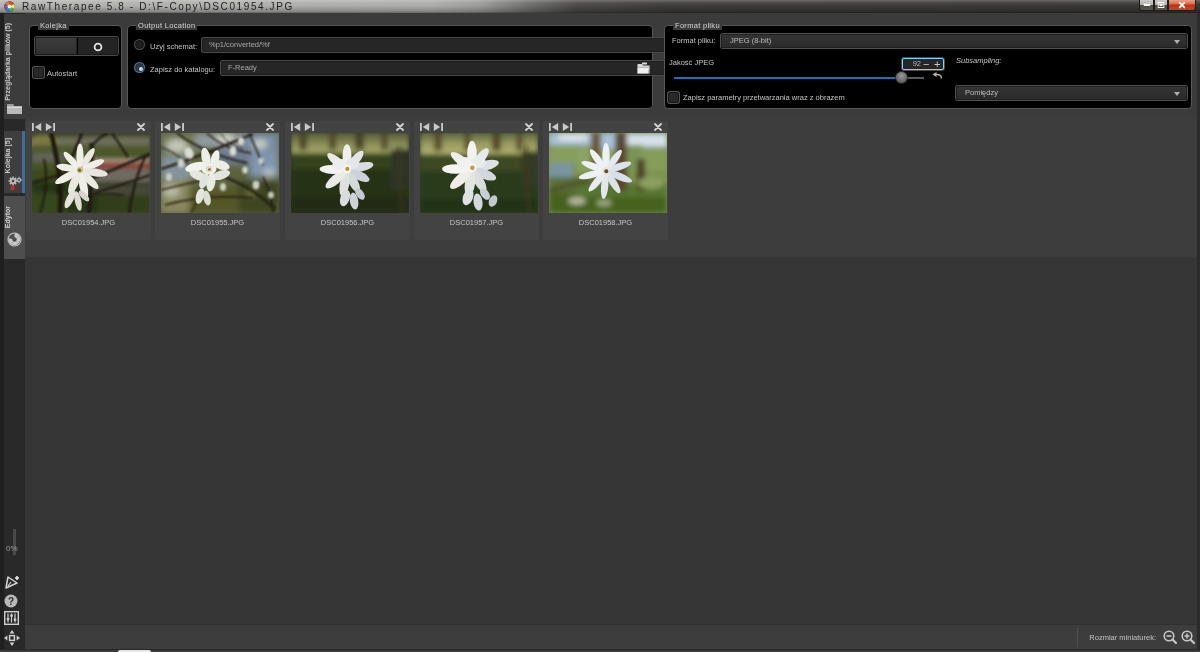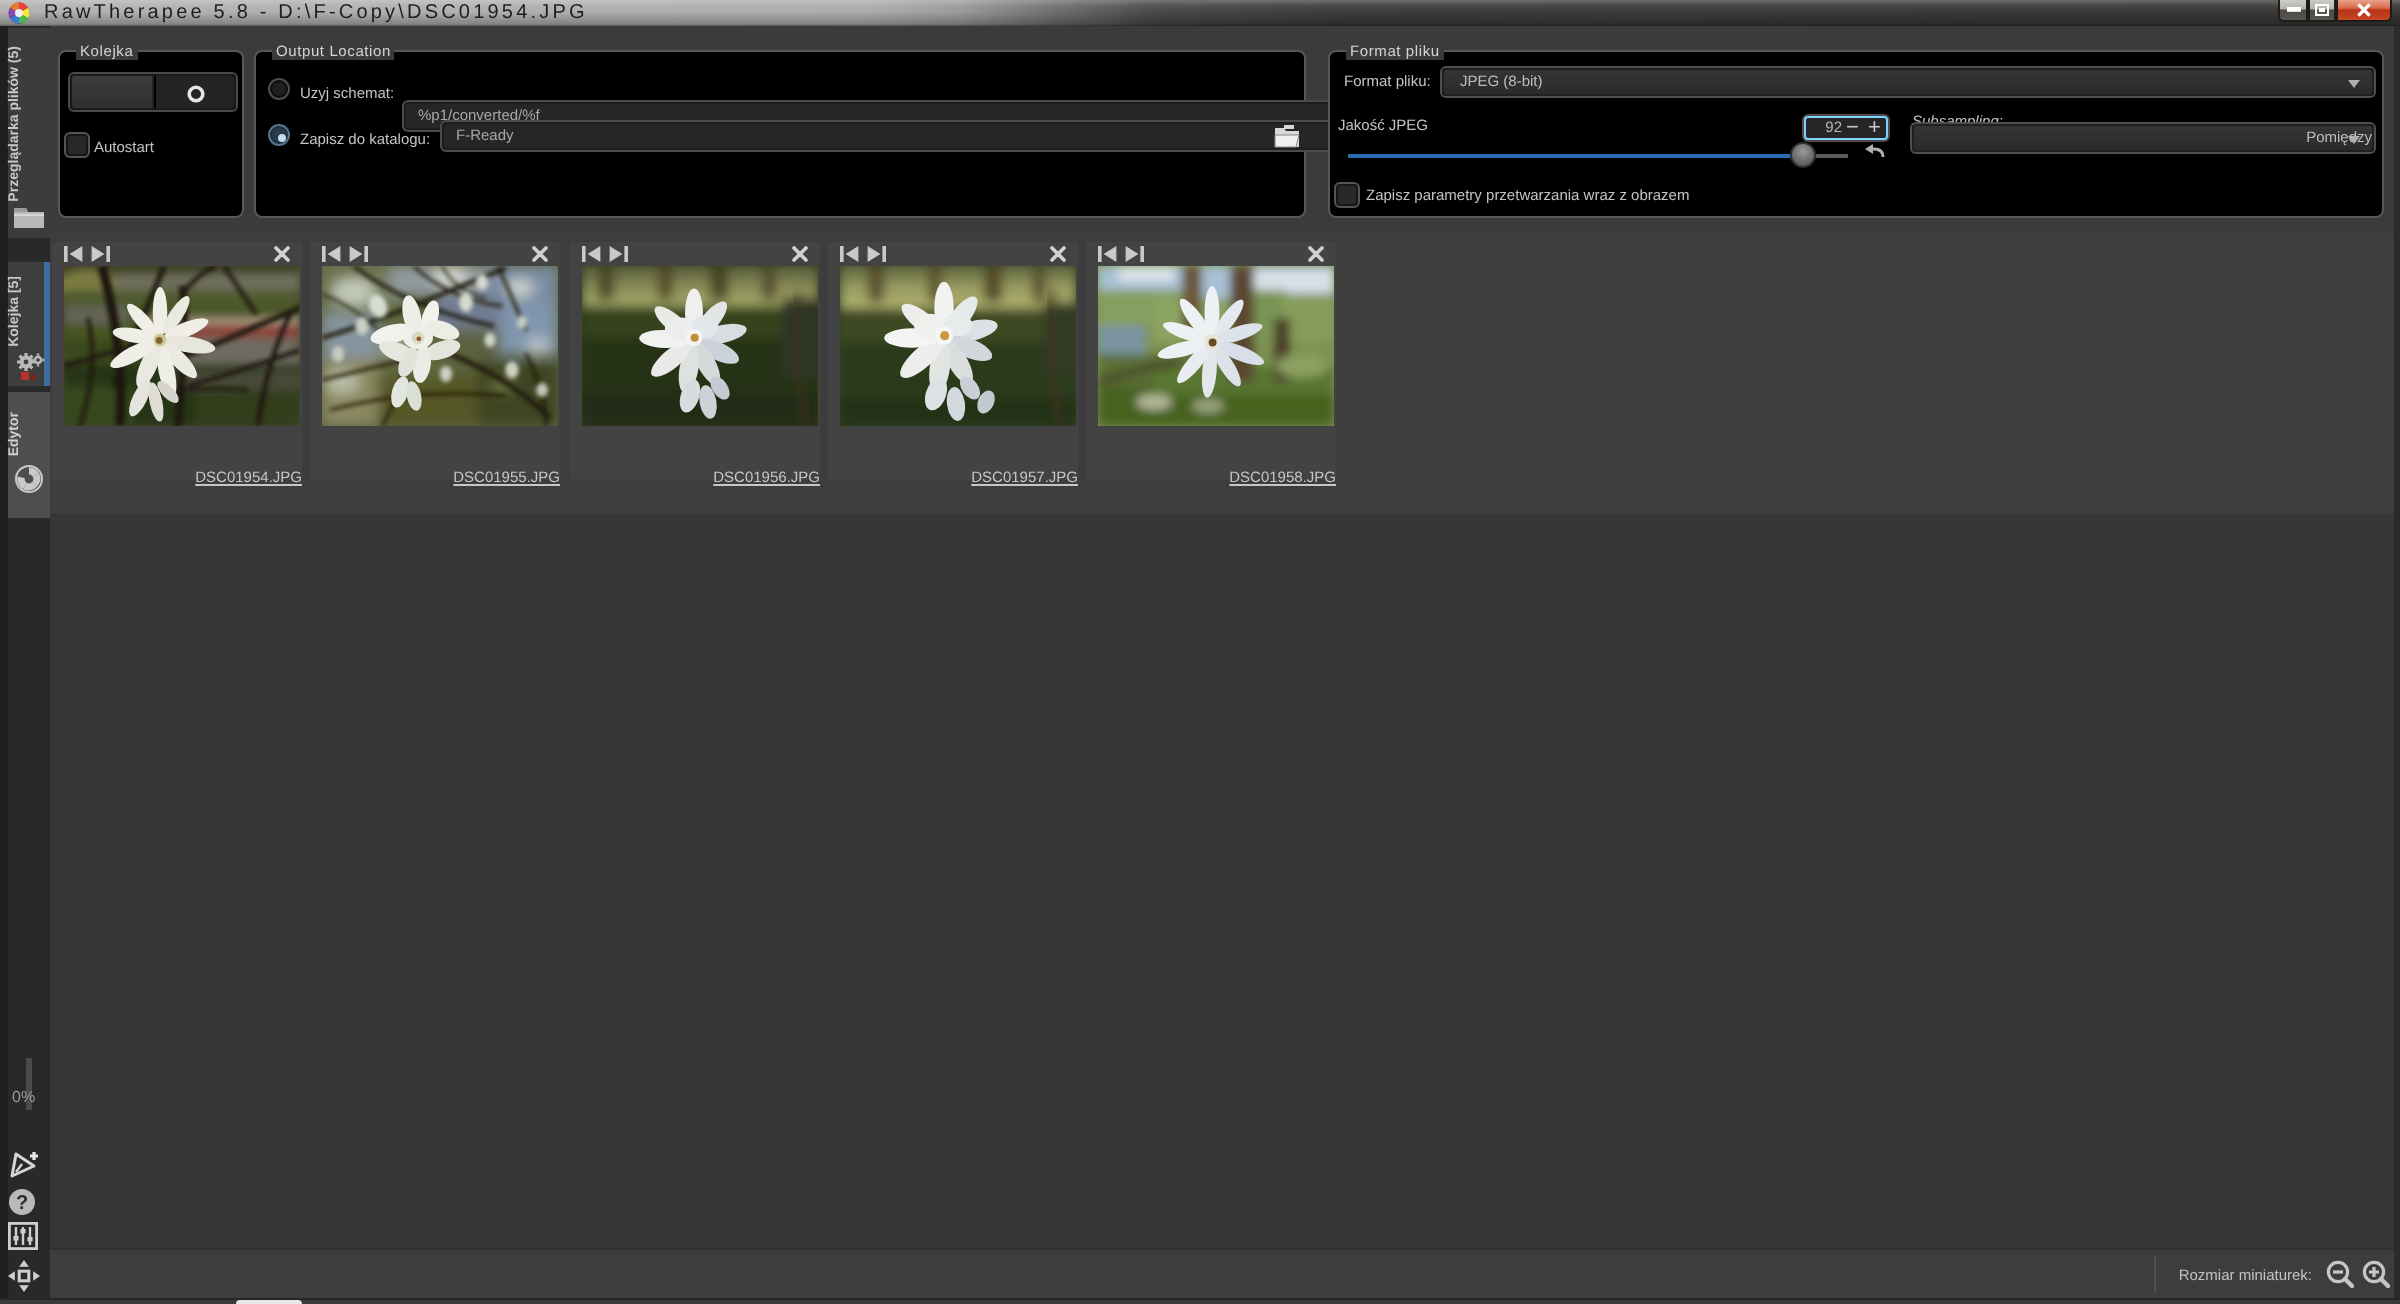--- a/index.html
+++ b/index.html
@@ -49,22 +49,22 @@
       border:1px solid #0e0e0e; box-shadow:0 0 0 1px #4f4f4f; }
   .radio.sel { background:#2b3a48; border-color:#223038; box-shadow:0 0 0 1px #547490; }
   .radio.sel::after { content:""; position:absolute; left:2.5px; top:2.5px; width:4px; height:4px;
       border-radius:50%; background:#c2dcf0; }
   
   #filmstrip { position:absolute; left:0; top:104px; width:1172px; height:140px; background:#3d3d3d; }
   .cell { position:absolute; top:4px; width:125px; height:119px; background:#434344; border-radius:2px; }
   .cell .nav { position:absolute; left:6px; top:2px; }
   .cell .xbt { position:absolute; right:6px; top:2px; }
   .cell .ph { position:absolute; left:6px; top:12px; width:118px; height:80px; overflow:hidden; background:#333; }
-  .cell .fn { position:absolute; left:0; top:113px; width:125px; text-align:right;
-      font-size:7.5px; color:#c6c6c6;text-decoration:underline; }
+  .cell .fn { position:absolute; left:0; top:97px; width:125px; text-align:center;
+      font-size:7.5px; color:#c6c6c6; }
   
   #emptyarea { position:absolute; left:0; top:244px; width:1172px; height:367px; background:#363636; }
   #bottombar { position:absolute; left:0; top:611px; width:1172px; height:25px; background:#3d3d3d;
       border-top:1px solid #303030; }
   #taskstrip { position:absolute; left:0; top:649px; width:1200px; height:3px; background:#3a3a3a; border-top:1px solid #262626;}
   #rightedge { position:absolute; right:0; top:13px; width:3px; height:636px; background:#2b2b2b; }
 </style>
 </head>
 <body>
 <div id="main">
@@ -81,21 +81,21 @@
         </div>
       </div>
       <div class="chk" style="left:3px; top:41px;"></div>
       <div class="lbl" style="left:17px; top:43px;">Autostart</div>
     </div>
 
     <div class="group" style="left:102px; top:12px; width:526px; height:84px;">
       <div class="legend">Output Location</div>
       <div class="radio" style="left:7px; top:14px;"></div>
       <div class="lbl" style="left:22px; top:16px;">Uzyj schemat:</div>
-      <div class="tbox" style="left:74px; top:12px; width:474px; height:14px;margin-top:13px;">%p1/converted/%f</div>
+      <div class="tbox" style="left:74px; top:12px; width:474px; height:14px;">%p1/converted/%f</div>
       <div class="radio sel" style="left:7px; top:37px;"></div>
       <div class="lbl" style="left:22px; top:39px;">Zapisz do katalogu:</div>
       <div class="tbox" style="left:93px; top:35px; width:471px; height:14px;">F-Ready</div>
       <svg class="abs" style="left:509px; top:36px;" width="13" height="12" viewBox="0 0 13 12">
         <path d="M0.5 2 L5 2 L6 3.5 L12.5 3.5 L12.5 11.5 L0.5 11.5 Z" fill="#d8d8d8"></path>
         <path d="M0.5 5.5 L12.5 5.5 L11 11.5 L0.5 11.5 Z" fill="#efefef" stroke="#888" stroke-width=".5"></path>
         <rect x="5" y="0.5" width="5" height="2" fill="#d8d8d8"></rect>
       </svg>
     </div>
 
@@ -111,21 +111,21 @@
       </div>
 
       <div class="abs" style="left:9px; top:50.5px; width:228px; height:2px; background:#2a6cb0;"></div>
       <div class="abs" style="left:237px; top:50.5px; width:22px; height:2px; background:#5a5a5a;"></div>
       <div class="abs" style="left:230px; top:44.5px; width:13px; height:13px; border-radius:50%; background:radial-gradient(circle at 50% 35%, #9a9a9a, #606060 70%, #4a4a4a); border:1px solid #2e2e2e;"></div>
       <svg class="abs" style="left:267px; top:46px;" width="11" height="9" viewBox="0 0 11 9">
         <path d="M9.5 6.5 Q9.5 2.5 5 2.5 L2.5 2.5" fill="none" stroke="#b0b0b0" stroke-width="1.4"></path>
         <path d="M4.5 0 L0.5 2.5 L4.5 5 Z" fill="#b0b0b0"></path>
       </svg>
       <div class="lbl" style="left:291px; top:30px;font-style:italic;">Subsampling:</div>
-      <div class="combo" style="left:291px; top:36px; width:231px; height:14px;text-align:right;">Pomiędzy<div class="arr"></div></div>
+      <div class="combo" style="left:291px; top:60px; width:231px; height:14px;">Pomiędzy<div class="arr"></div></div>
       <div class="chk" style="left:3px; top:66px;"></div>
       <div class="lbl" style="left:18px; top:67px;">Zapisz parametry przetwarzania wraz z obrazem</div>
     </div>
   </div>
   <div id="filmstrip">
     <div class="cell" style="left:1px;">
       <svg class="nav" width="23" height="8" viewBox="0 0 23 8">
           <g fill="#c9c9c9">
             <rect x="0" y="0" width="1.8" height="8"></rect>
             <path d="M9.2 0 L9.2 8 L2.8 4 Z"></path>

